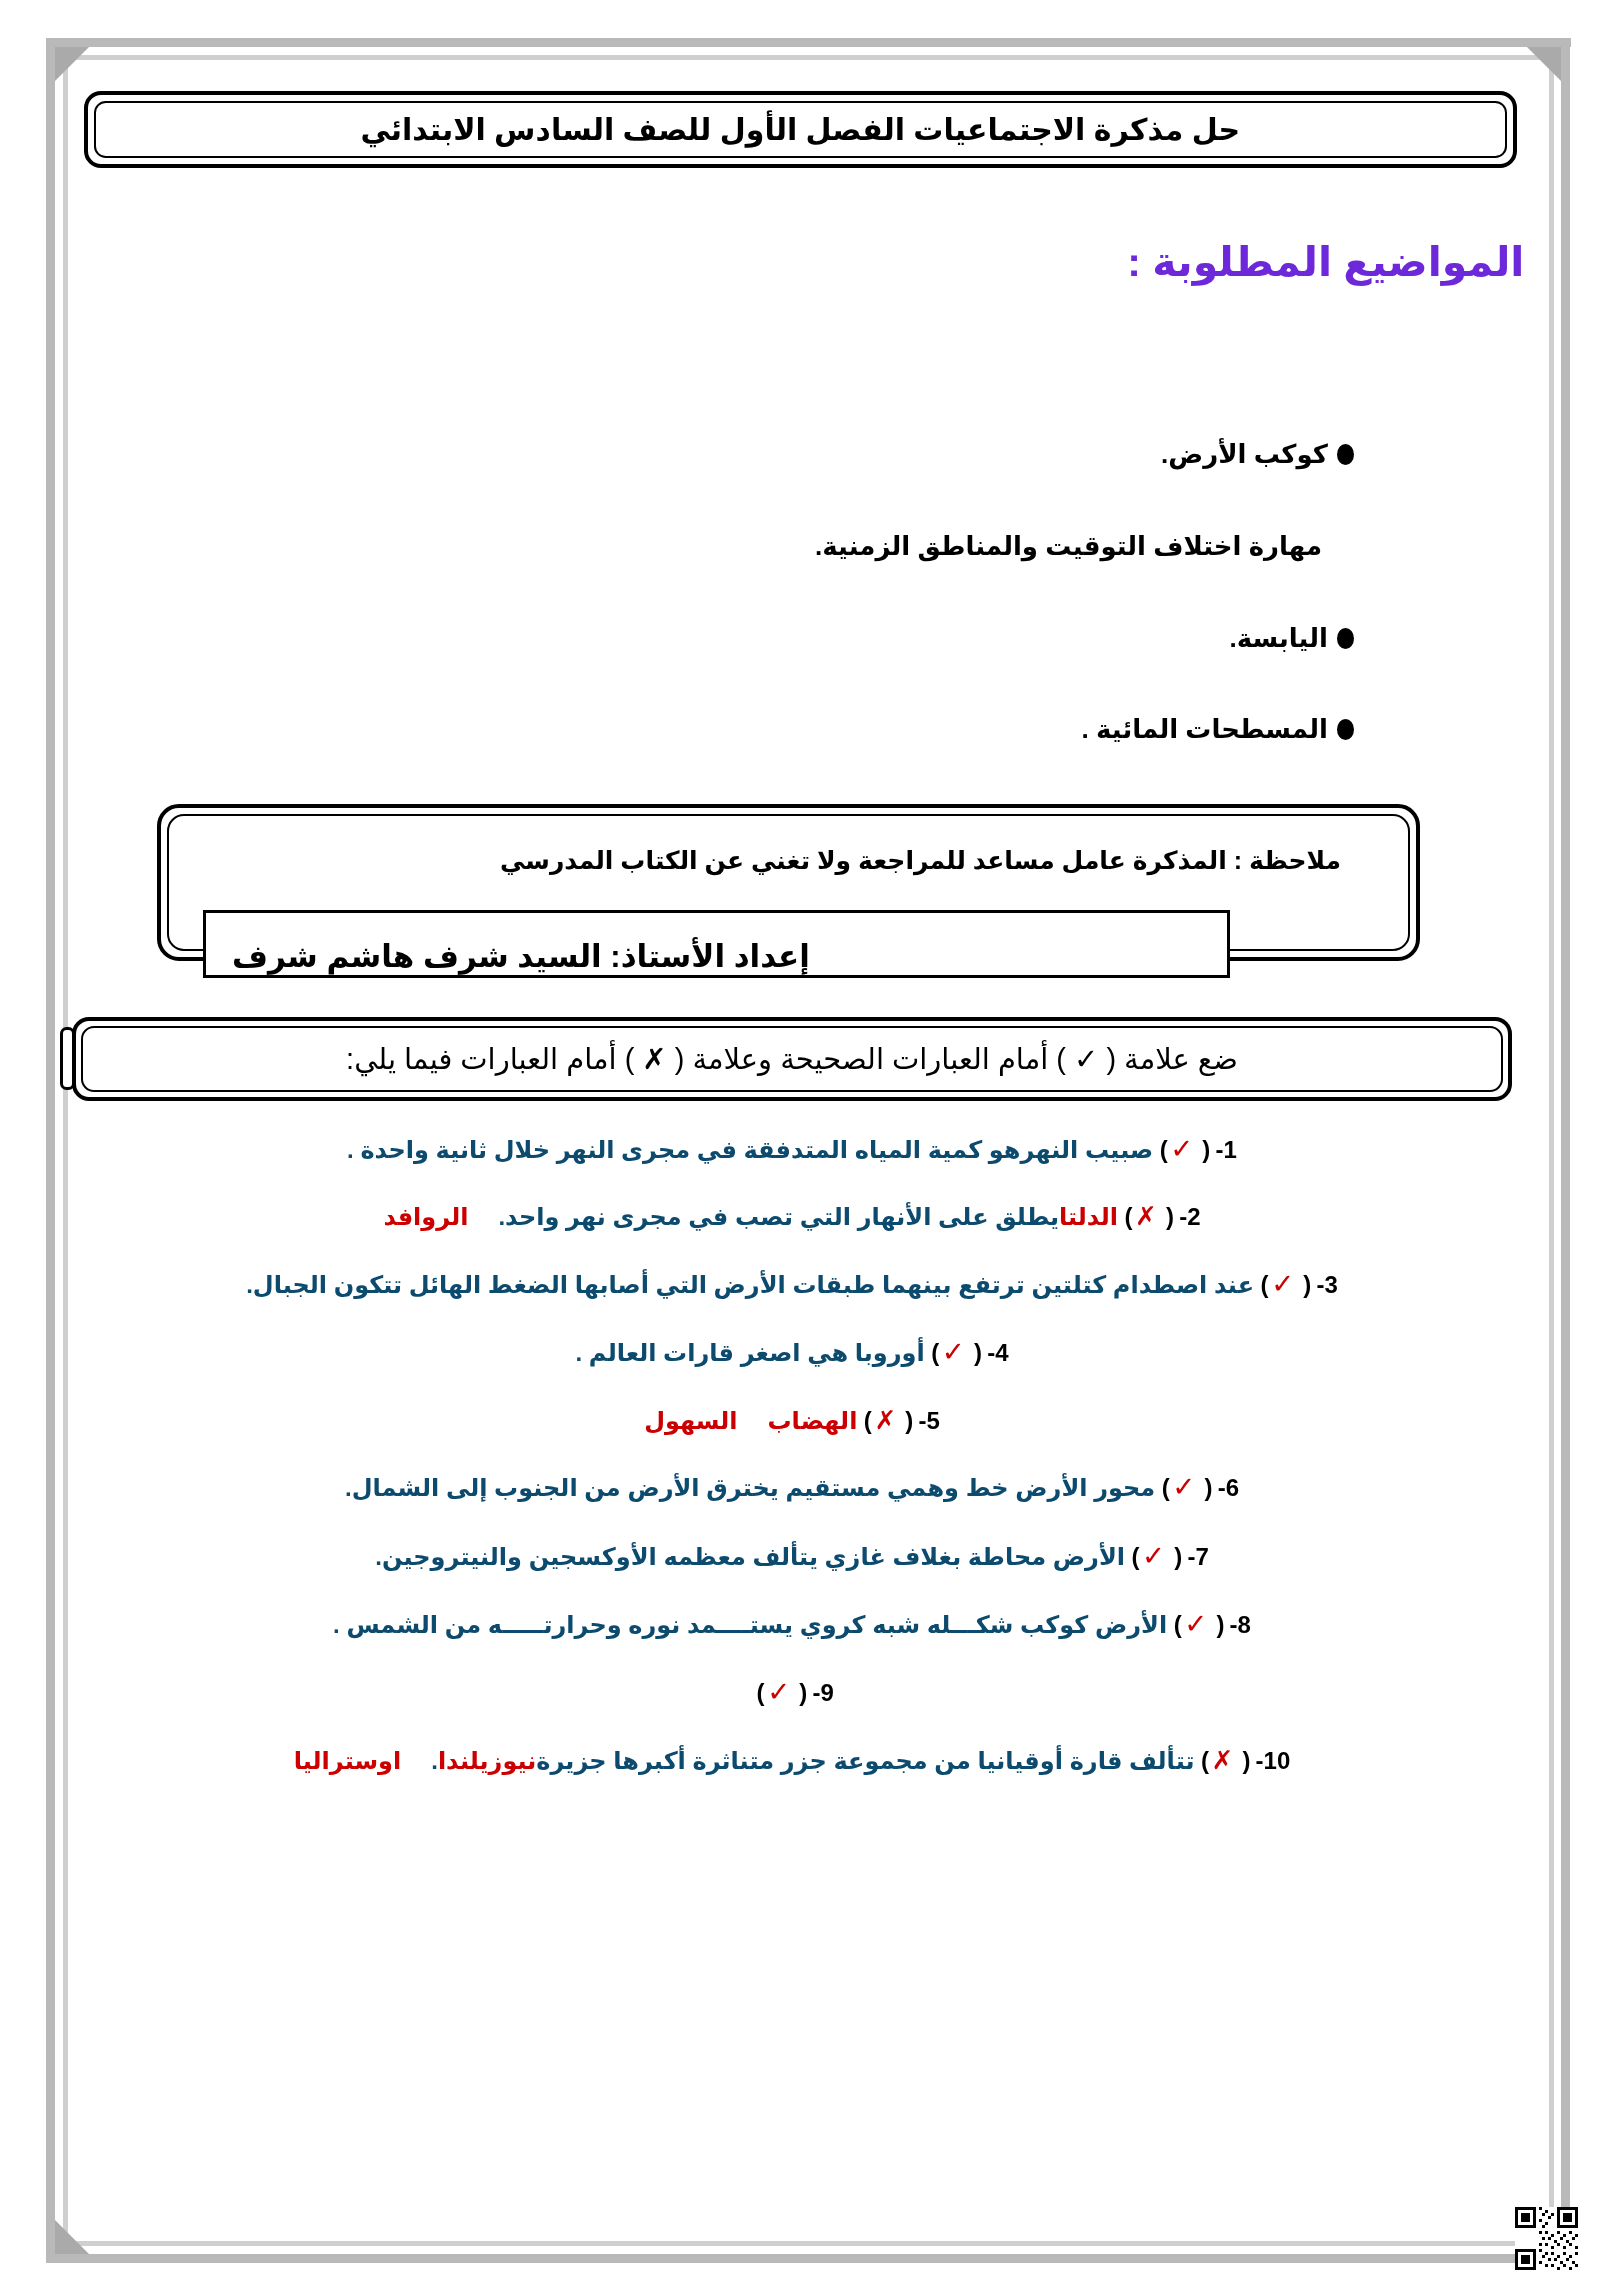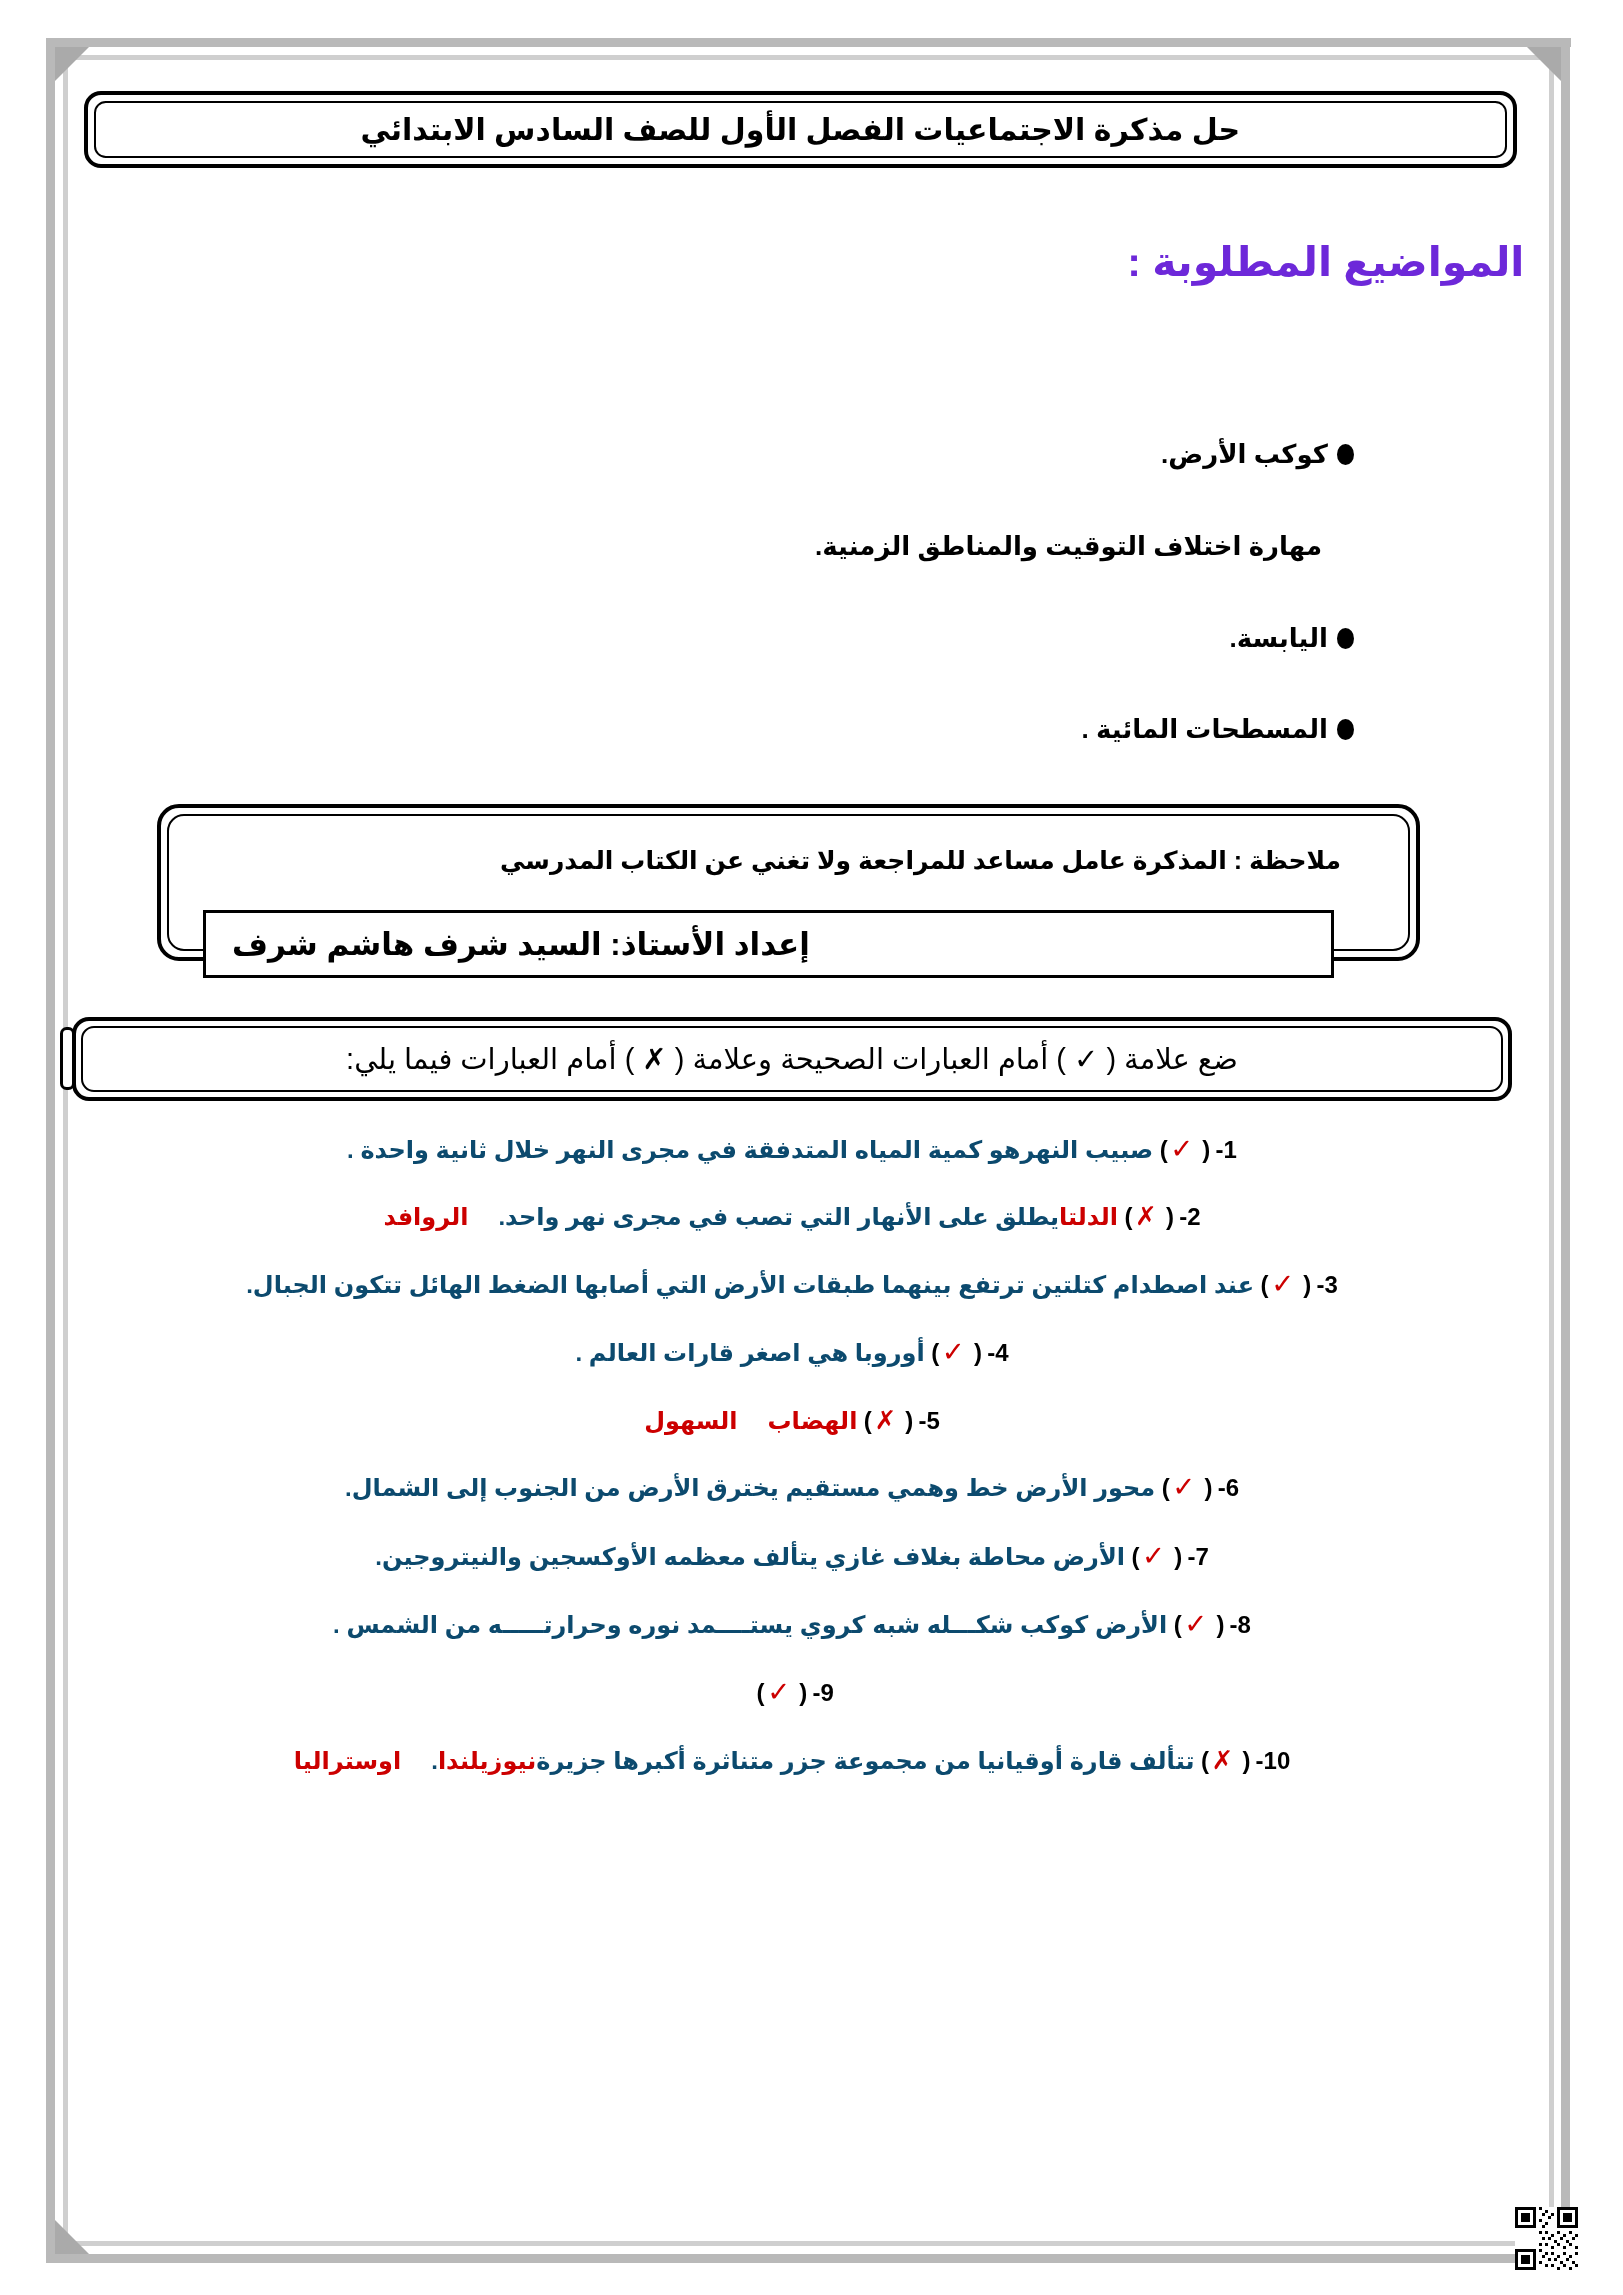--- a/index.html
+++ b/index.html
@@ -152,27 +152,27 @@
     font-weight: bold;
     color: #000;
     white-space: nowrap;
   }
 
   
   .teacher-box {
     position: absolute;
     left: 131px;
     top: 845px;
-    width: 1131px;
+    width: 1027px;
     height: 68px;
     border: 3.9px solid #000;
     box-sizing: border-box;
     background: #fff;
     display: flex;
-    align-items: center;
+    align-items: flex-end;
     justify-content: flex-end;
     padding-left: 26px;
   }
   .teacher-text {
     font-size: 31px;
     font-weight: bold;
     color: #000;
     white-space: nowrap;
     padding-right: 39px;
   }

